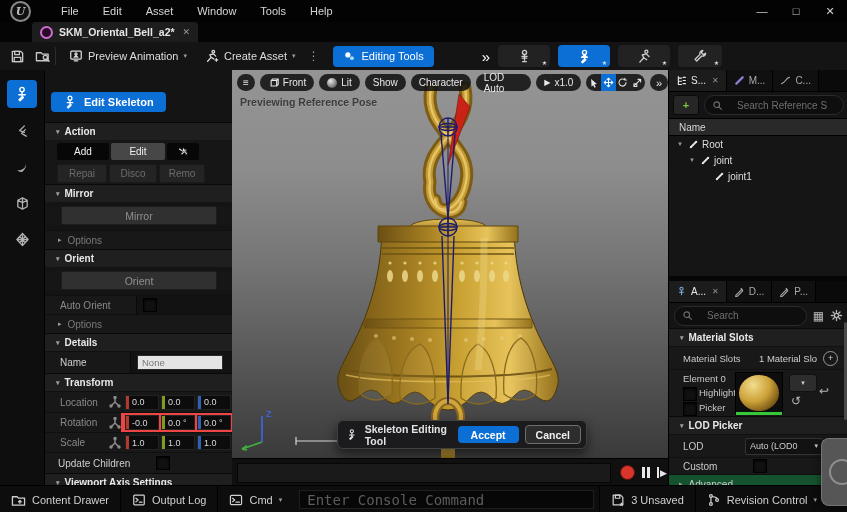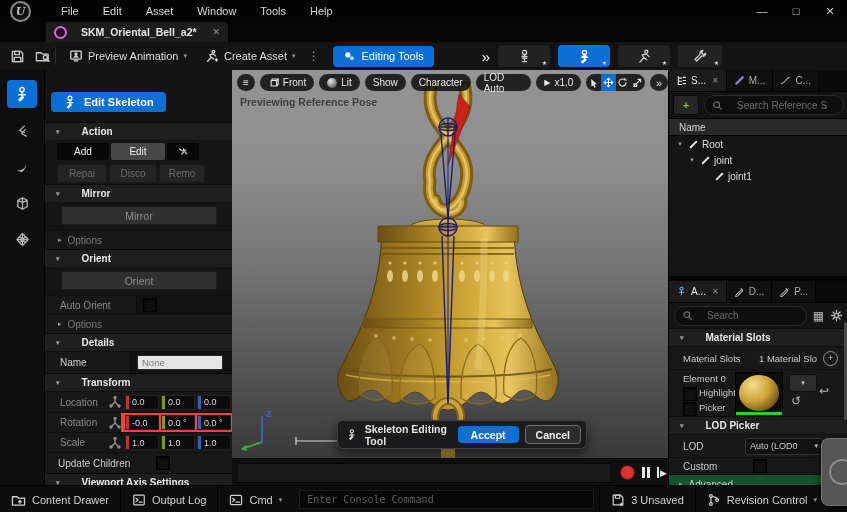--- a/index.html
+++ b/index.html
@@ -12,21 +12,21 @@
   .ue-logo{width:17px;height:17px;margin-left:10px;border:2px solid #8a8a8a;border-radius:50%;
            display:flex;align-items:center;justify-content:center;color:#bbb;
            font-family:"DejaVu Serif",serif;font-style:italic;font-weight:bold;font-size:11px;background:#101010;}
   .menus{display:flex;margin-left:18px;}
   .menus span{padding:3px 12px;color:#d6d6d6;font-size:11px;cursor:default;}
   .wincontrols{margin-left:auto;display:flex;}
   .wincontrols span{width:34px;text-align:center;color:#cfcfcf;font-size:11px;}
 
   
   .tabbar{position:absolute;left:0;top:22px;width:847px;height:20px;background:#050505;}
-  .doc-tab{position:absolute;left:46px;top:0;height:20px;padding:0 8px;display:flex;align-items:center;gap:14px;
+  .doc-tab{position:absolute;left:32px;top:0;height:20px;padding:0 8px;display:flex;align-items:center;gap:6px;
            background:#1d1d1d;border-radius:4px 4px 0 0;color:#e6e6e6;font-size:10.5px;font-weight:bold;}
   .tab-dot{width:9px;height:9px;border:2px solid #cf6fcf;border-radius:50%;background:#2a082a;}
   .tab-close{color:#9a9a9a;font-size:9px;font-weight:normal;margin-left:2px;}
 
   
   .toolbar{position:absolute;left:0;top:42px;width:847px;height:28px;background:#141414;
            border-bottom:1px solid #000;display:flex;align-items:center;color:#d9d9d9;}
   .tb-icon{margin-left:10px;color:#c9c9c9;}
   .tb-item{display:flex;align-items:center;gap:5px;padding:0 9px;font-size:11px;color:#dedede;height:22px;}
   .tb-sep{width:1px;height:18px;background:#2c2c2c;margin:0 4px;}
@@ -44,21 +44,21 @@
               display:flex;flex-direction:column;align-items:center;}
   .strip-btn{width:30px;height:26px;display:flex;align-items:center;justify-content:center;
              color:#b0b0b0;border-radius:4px;margin-top:10px;}
   .strip-btn.active{background:#0b6fd6;color:#fff;height:28px;}
 
   
   .left-panel{position:absolute;left:44px;top:70px;width:188px;height:415px;background:#141414;border-left:1px solid #000;}
   .edit-skel-btn{position:absolute;left:6px;top:22px;height:20px;padding:0 12px;background:#0b6fd6;border-radius:4px;
                  display:flex;align-items:center;gap:7px;color:#fff;font-size:11px;font-weight:bold;}
   .sections{position:absolute;left:0;top:52px;width:188px;}
-  .sec{height:17px;display:flex;align-items:center;gap:22px;background:#1f1f1f;border-top:1px solid #090909;
+  .sec{height:17px;display:flex;align-items:center;gap:5px;background:#1f1f1f;border-top:1px solid #090909;
        padding-left:11px;font-weight:bold;font-size:10px;color:#e8e8e8;}
   .caret{font-size:7px;color:#9a9a9a;}
   .btnrow{display:flex;align-items:center;height:22px;background:#161616;padding-left:12px;gap:2px;}
   .btn-dark{height:17px;display:flex;align-items:center;justify-content:center;background:#070707;
             color:#efefef;font-size:10px;border-radius:2px;}
   .btn-sel{background:#474747;}
   .btn-dis{background:#242424;color:#6d6d6d;border:1px solid #1a1a1a;}
   .btn-wide{margin:4px 16px 5px 16px;height:17px;background:#303030;border:1px solid #1c1c1c;border-radius:2px;
             display:flex;align-items:center;justify-content:center;color:#8f8f8f;font-size:10.5px;}
   .prow{display:flex;height:18px;align-items:center;background:#181818;border-top:1px solid #101010;}
@@ -148,21 +148,21 @@
   .fhandle{position:absolute;right:0;top:438px;width:25px;height:66px;background:#565656;border:1px solid #747474;
            border-right:none;border-radius:8px 0 0 8px;box-shadow:0 3px 9px rgba(0,0,0,.55);z-index:40;}
   .fhandle i{position:absolute;left:7px;top:20px;width:22px;height:22px;border:2px solid #8f8f8f;border-radius:50%;display:block;}
 
   
   .statusbar{position:absolute;left:0;top:485px;width:847px;height:27px;background:#0d0d0d;border-top:1px solid #000;
              display:flex;align-items:center;color:#d0d0d0;}
   .sb-item{display:flex;align-items:center;gap:6px;padding:0 11px;height:100%;font-size:11px;}
   .sb-sep{width:1px;height:100%;background:#000;}
   .console{width:286px;height:17px;background:#070707;border:1px solid #1e1e1e;display:flex;align-items:center;
-           padding-left:7px;font-family:"DejaVu Sans Mono",monospace;font-size:10px;color:#5d5d5d;margin-left:6px;}
+           padding-left:7px;font-family:"DejaVu Sans Mono",monospace;font-size:14px;color:#5d5d5d;margin-left:6px;}
   .sb-right{margin-left:auto;display:flex;align-items:center;height:100%;}
 </style>
 </head>
 <body>
 
 <div id="app">
 
   <div class="titlebar">
     <div class="ue-logo">
         <span>U</span>

